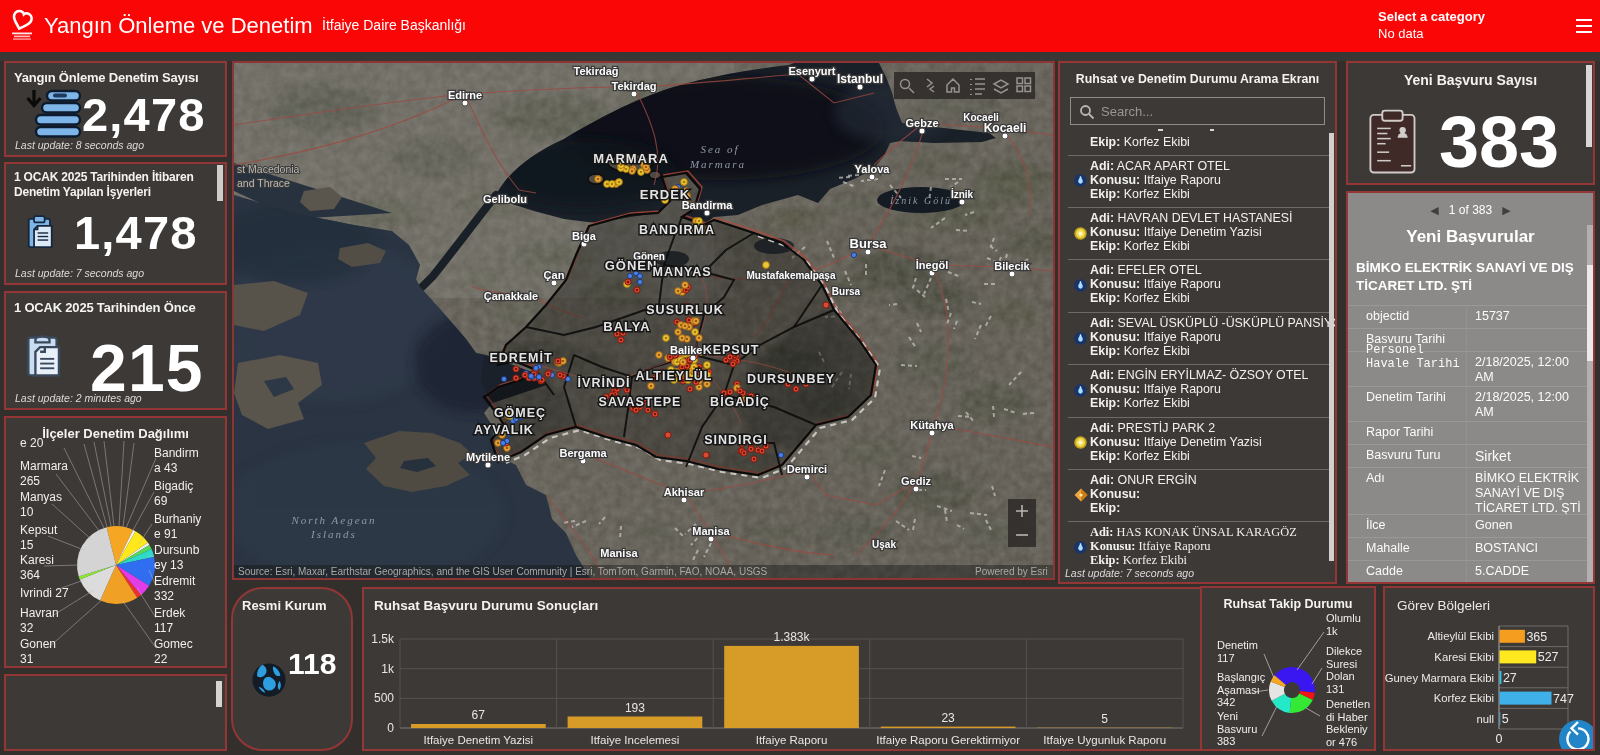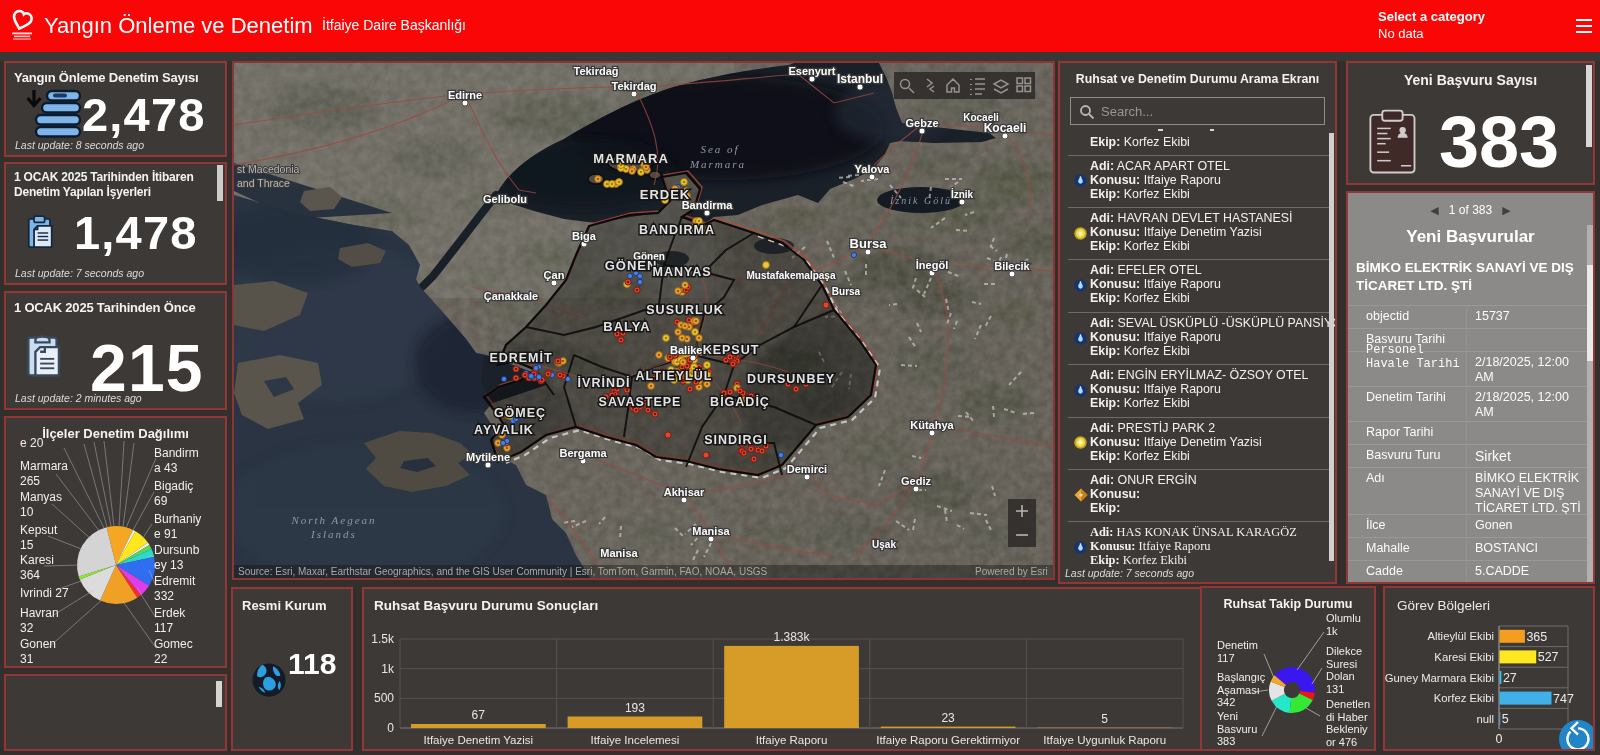--- a/index.html
+++ b/index.html
@@ -1064,21 +1064,21 @@
     <div class="abs" style="left:127px;top:348px;width:114px;font-size:12.5px;color:#fcfbfa;line-height:1.2;">BOSTANCI</div>
     <div class="abs" style="left:0;top:367px;width:240px;height:1px;background:#9a9896;"></div>
     <div class="abs" style="left:118px;top:367px;width:1px;height:23px;background:#949290;"></div>
     <div class="abs" style="left:18px;top:371px;width:96px;font-size:12.5px;color:#fcfbfa;line-height:1.2;">Cadde</div>
     <div class="abs" style="left:127px;top:371px;width:114px;font-size:12.5px;color:#fcfbfa;line-height:1.2;">5.CADDE</div>
     <div class="abs" style="left:0;top:390px;width:240px;height:1px;background:#9a9896;"></div>
     <div class="abs" style="right:0;top:32px;width:6px;height:357px;background:#b2b0ae;"></div>
     <div class="abs" style="right:0;top:72px;width:6px;height:96px;background:#ebeae9;"></div>
   </div>
 
-<div class="panel" style="left:231px;top:587px;width:122px;height:164px;">
+<div class="panel" style="left:231px;top:587px;width:122px;height:164px;border-radius:32px;">
  <div class="ptitle" style="margin:9px 0 0 9px;font-size:13px;">Resmi Kurum</div>
  <svg class="abs" style="left:17px;top:72px;" width="38" height="38" viewBox="0 0 40 40">
   <circle cx="20" cy="20" r="17.5" fill="#131c26"></circle>
   <path d="M13 4 C9 7 7 11 7.5 16 C10.5 18 14.5 17 16.5 13.5 C18.5 10 17 6 13 4 Z" fill="#2d9fe0"></path>
   <path d="M17 17 C13.5 19 12.5 24.5 15.5 29 C19.5 33 25.5 31 27 26 C28 21.5 24 17.5 20 16.5 Z" fill="#2d9fe0"></path>
   <path d="M24.5 5.5 C28 7 31 10.5 32 15 C30 17 26.5 15.5 25.5 12.5 C24.5 10 23.5 7.5 24.5 5.5 Z" fill="#2d9fe0"></path>
   <path d="M31 21 C33 23.5 33 27 31 30.5 C29 29.5 28.5 25 31 21 Z" fill="#2d9fe0"></path>
   <path d="M9 27 C10.5 30 13 32.5 16 33.5 C15.5 31 13 28 9 27 Z" fill="#2d9fe0"></path>
  </svg>
  <div class="bignum abs" style="left:55px;top:60px;font-size:30px;line-height:1;letter-spacing:0;">118</div>

